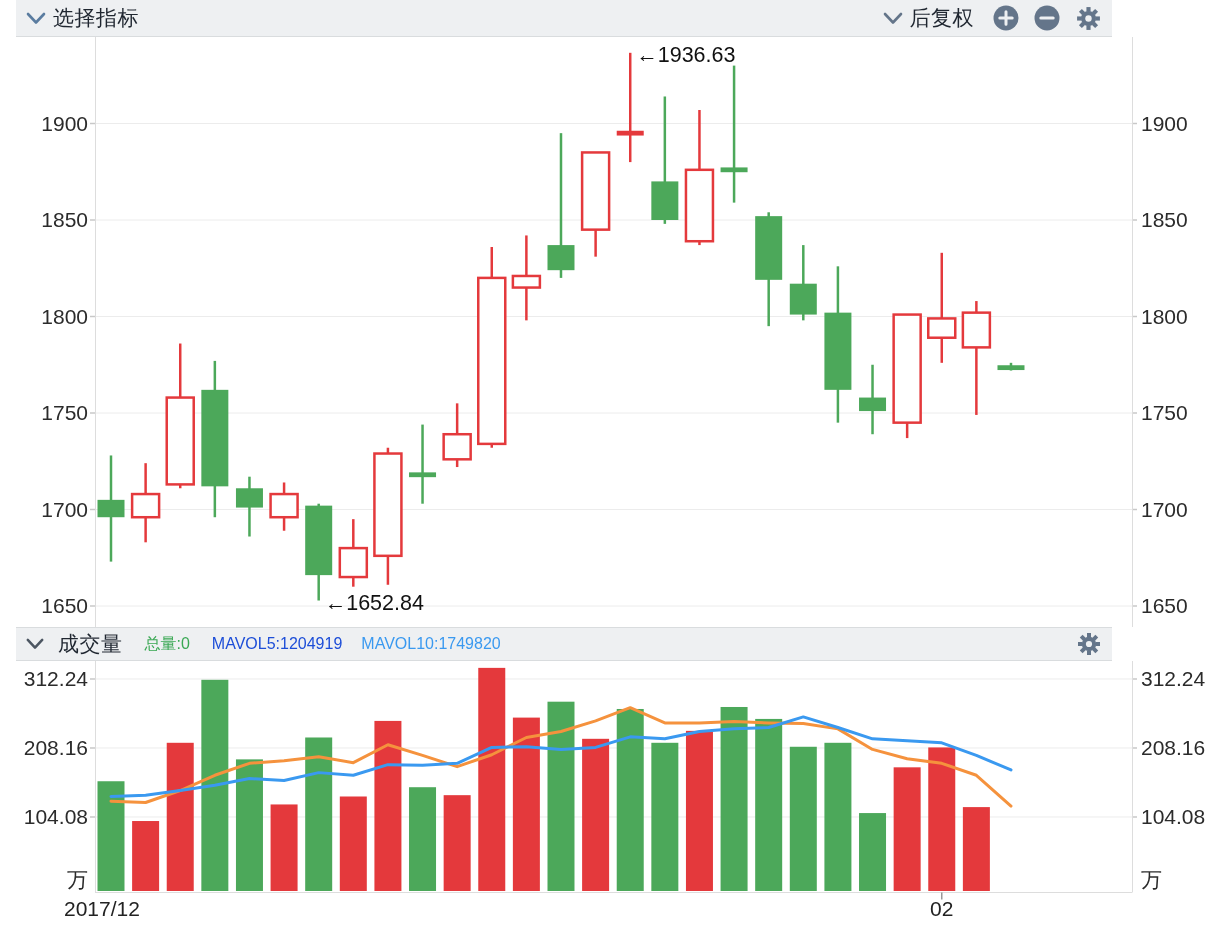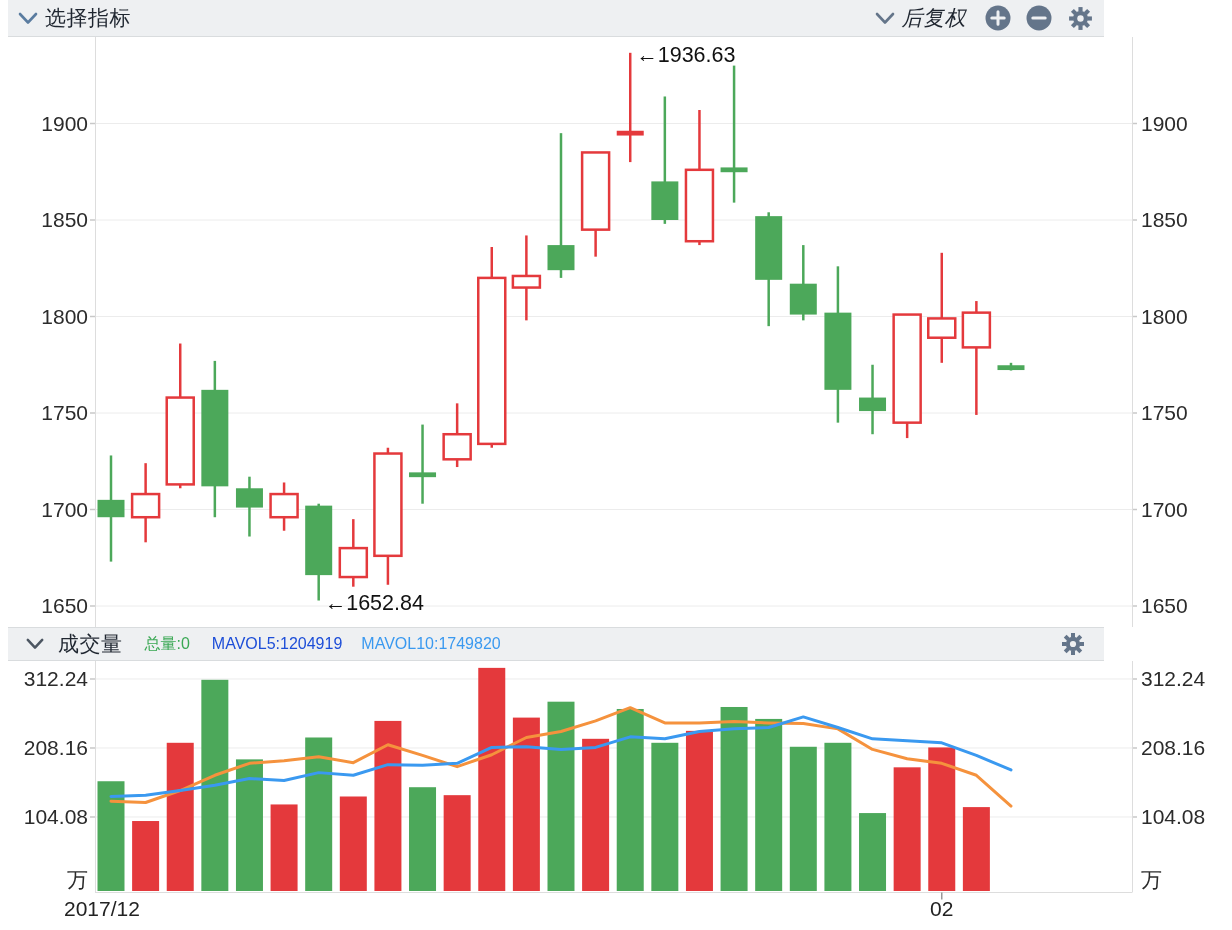--- a/index.html
+++ b/index.html
@@ -2,30 +2,30 @@
 <html><head>
 <meta charset="utf-8">
 <style>
   html,body { margin:0; padding:0; }
   body {
     width:1232px; height:930px; position:relative; overflow:hidden;
     background:#ffffff; font-family:"Liberation Sans", sans-serif;
     -webkit-font-smoothing:antialiased;
   }
   .bar {
-    position:absolute; left:8px; width:1096px; box-sizing:border-box;
+    position:absolute; left:16px; width:1096px; box-sizing:border-box;
     display:flex; align-items:center;
     background:#eef0f2; border-bottom:1px solid #d9dcde;
   }
   #topbar { top:0; height:37px; padding:0 10px; }
-  #volbar { top:627px; height:34px; padding:0 18px; border-top:1px solid #d9dcde; }
+  #volbar { top:627px; height:34px; padding:0 10px; border-top:1px solid #d9dcde; }
   .selector { display:flex; align-items:center; cursor:pointer; }
   .chev { display:block; margin-right:7px; }
   .title-txt { font-size:21px; color:#1f2630; letter-spacing:0.5px; }
-  .right-group { margin-left:auto; display:flex; align-items:center;font-style:italic; }
+  .right-group { margin-left:auto; display:flex; align-items:center; }
   .icon-btn { display:flex; align-items:center; justify-content:center; margin-left:15px; cursor:pointer; }
   .legend-item { font-size:16px; margin-left:22px; white-space:nowrap; }
   .vol-title { margin-left:7px; }
   svg.pane { position:absolute; left:0; display:block; }
   #price-svg { top:37px; }
   #vol-svg { top:661px; }
   svg text { font-family:"Liberation Sans", sans-serif; }
 </style>
 </head>
 <body>

